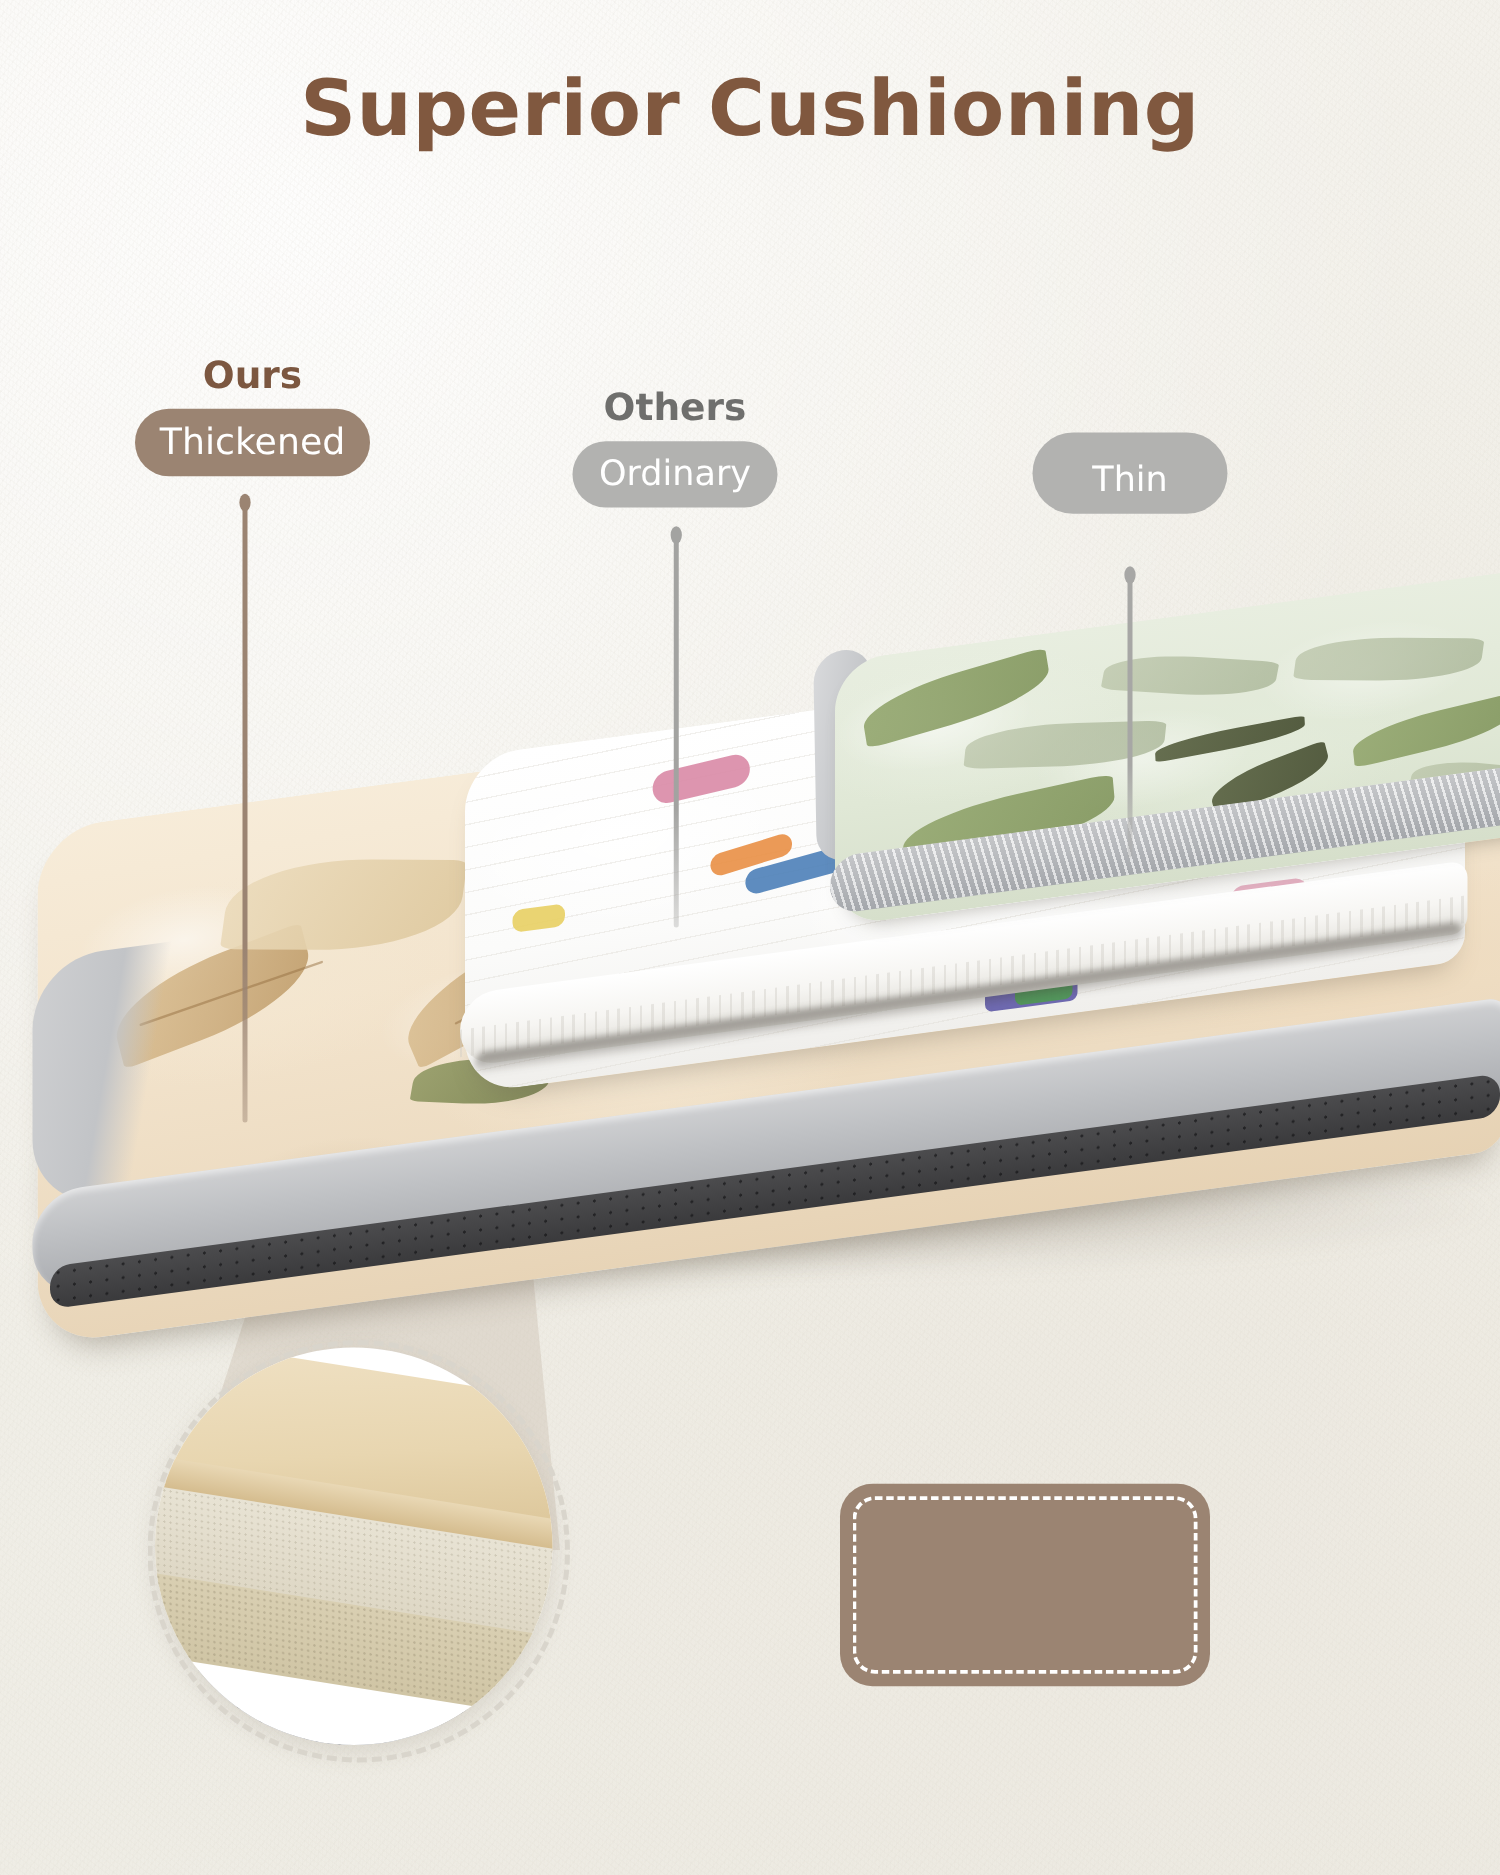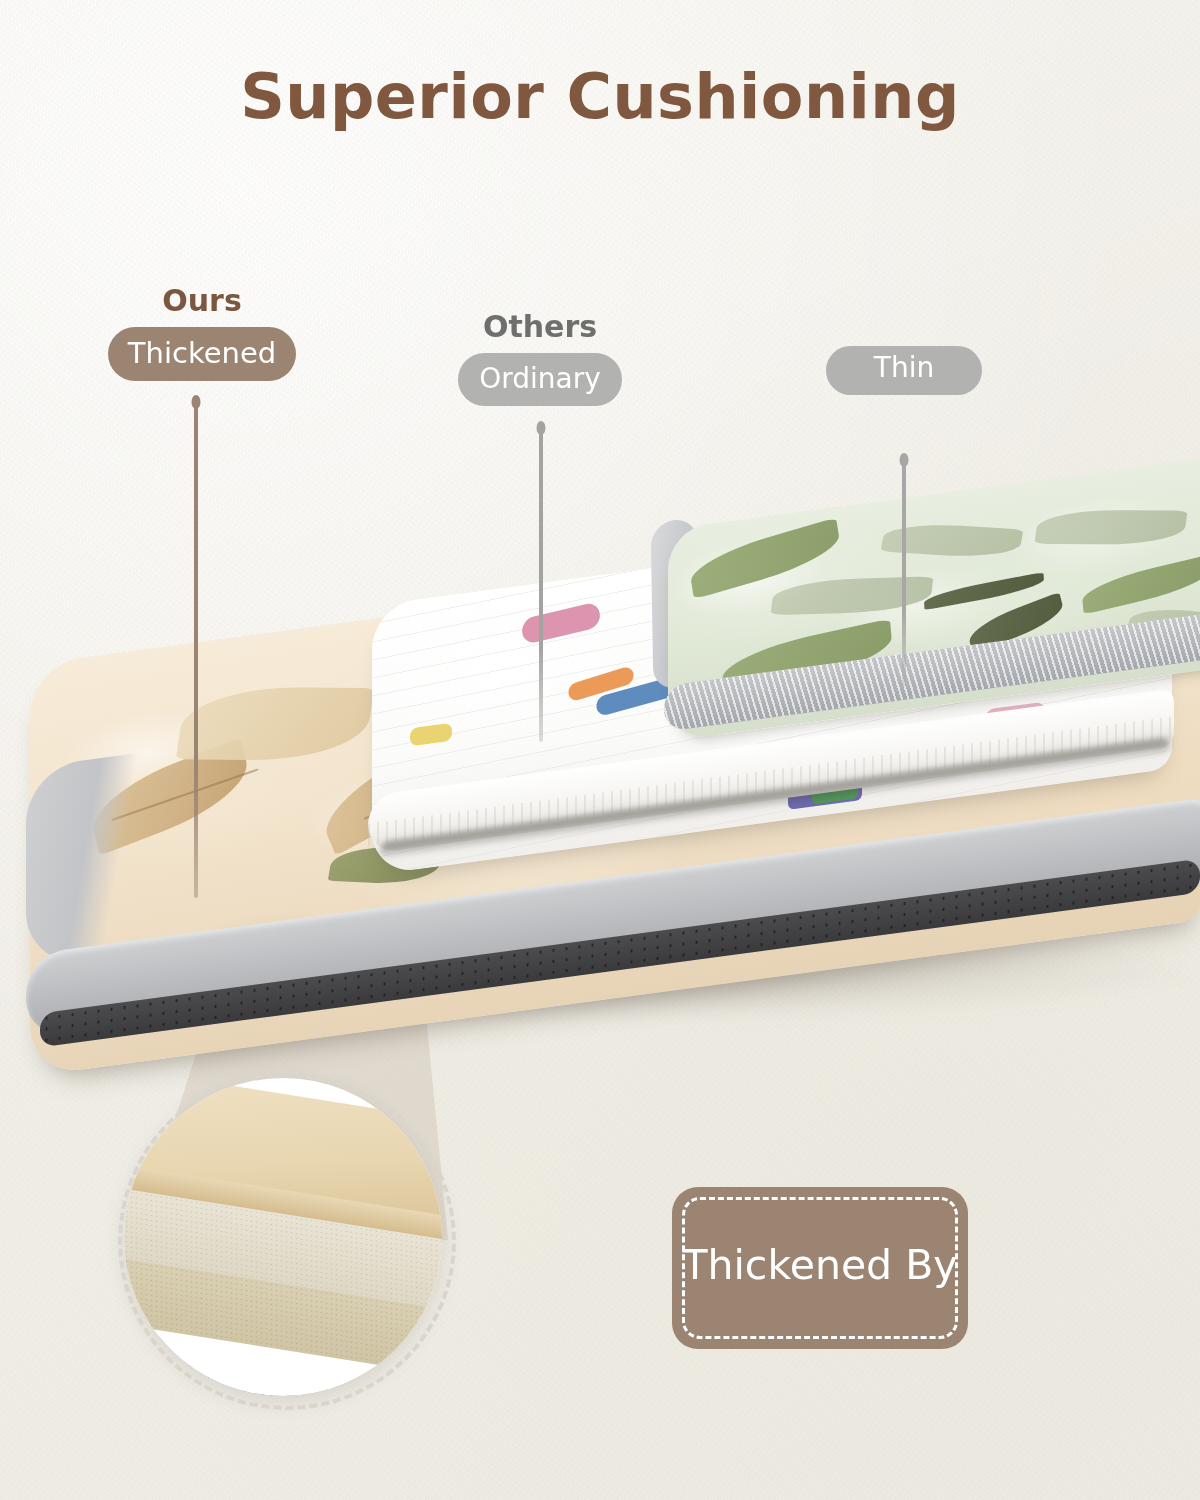--- a/index.html
+++ b/index.html
@@ -45,21 +45,21 @@
     width: 1200px;
     text-align: center;
     z-index: 40;
   }
   .title {
     font-size: 62px;
     font-weight: 700;
     letter-spacing: 0.5px;
     color: #80583f;
     line-height: 1.05;
-    margin: 10px;
+    margin: 0;
     font-family: "DejaVu Sans", sans-serif;
   }
   .subtitle {
     margin: 22px 0 0 0;
     font-size: 29px;
     color: #7a5a44;
     font-family: "DejaVu Sans", sans-serif;
     letter-spacing: -0.1px;
   }
 
@@ -95,21 +95,21 @@
     background: #b2b2b0;
     font-size: 28px;
     padding: 12px 21px 13px 21px;
   }
 
   #callout-low { left: 772px; top: 346px; width: 264px; }
   #callout-low .cap { color: #77777a; font-weight: 600; }
   #callout-low .pill {
     background: #b2b2b0;
     font-size: 28px;
-    padding: 8px 48px 13px 48px;
+    padding: 24px 48px 13px 48px;
   }
 
   
   .pointer { position: absolute; z-index: 44; }
   .pointer .stem {
     position: absolute;
     left: 50%;
     top: 0;
     transform: translateX(-50%);
     width: 4px;
@@ -583,16 +583,15 @@
     <div class="layer layer-top"></div>
     <div class="layer layer-top-edge"></div>
     <div class="layer layer-foam1"></div>
     <div class="layer layer-foam2"></div>
     <div class="layer layer-gray"></div>
     <div class="inset-white-base"></div>
   </div>
   <div class="inset-ring"></div>
 
   <div class="badge">
-    <div class="badge-line1">Thickened By</div>
   </div>
 
 </div>
 
 </body></html>

